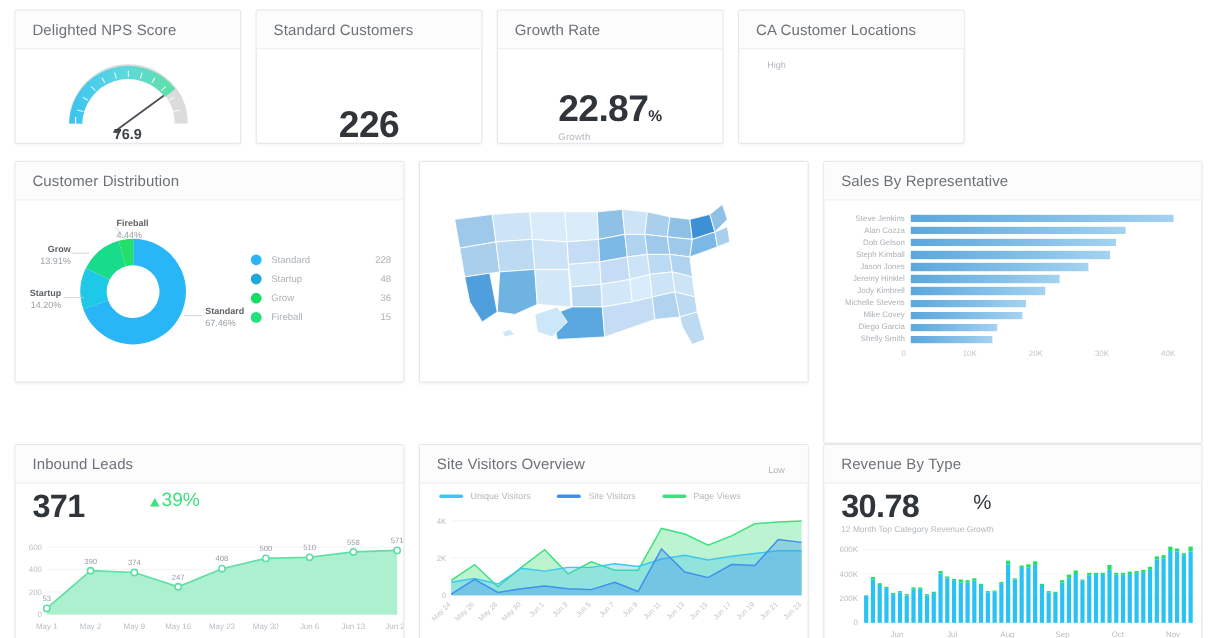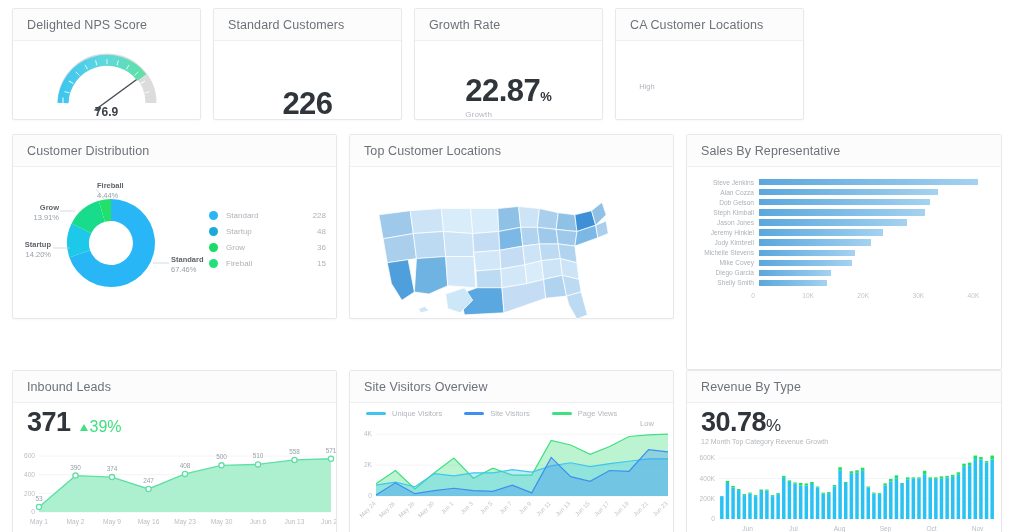--- a/index.html
+++ b/index.html
@@ -94,21 +94,21 @@
   .rep-track { flex: 1; position: relative; height: 6.4px; }
   .rep-bar { height: 100%; border-radius: 0; }
   .rep-axis { display: flex; margin: 4px 0 0 66px; position: relative; height: 12px; padding-right: 10px; }
   .rep-tick { position: absolute; font-size: 6.6px; color: #c2c6ca; transform: translateX(-50%); }
 
   
   .c-leads { width: 325px; height: 174px; }
   .c-site  { width: 325px; height: 174px; }
   .c-rev   { width: 316px; height: 174px; }
 
-  .big-stat { display: flex; align-items: flex-end; padding: 6px 0 0 14px; }
+  .big-stat { display: flex; align-items: flex-start; padding: 6px 0 0 14px; gap: 45px; }
   .big-num { font-size: 27px; font-weight: 700; color: #2f353b; letter-spacing: -.5px; line-height: 1; }
   .big-pct { font-size: 17px; font-weight: 500; color: #2f353b; }
   .big-sub { font-size: 7px; color: #b3b8bd; padding-left: 14px; margin-top: 2px; }
 
   .chart-svg { display: block; width: 100%; }
   .ax { font-size: 6.6px; fill: #b9bec3; }
   .ax-s { font-size: 6px; fill: #c0c5ca; }
   .dlabel { font-size: 6.4px; fill: #9aa0a6; }
 
   .site-legend { display: flex; gap: 22px; padding: 6px 0 0 16px; }
@@ -259,23 +259,20 @@
           <div class="lg-row">
             <span class="lg-dot" style="background:#23e07a"></span>
             <span class="lg-name">Fireball</span>
             <span class="lg-val">15</span>
           </div>
         </div>
       </div>
     </div>
 
     <div class="card c-map">
-      <div class="card-head">
-        <div class="card-title">Top Customer Locations</div>
-      </div>
       <div class="card-body map-area">
         <svg class="map-svg" viewBox="0 0 260 140" preserveAspectRatio="xMidYMid meet">
           <g stroke="#ffffff" stroke-width="0.7">
 
             <polygon points="22,30 52,26 55,48 26,53" fill="#9fc9ea"></polygon>
             <polygon points="26,53 55,48 58,72 30,76" fill="#a9cfec"></polygon>
             <polygon points="30,76 50,73 56,104 44,112 34,96" fill="#4e9fdb"></polygon>
             <polygon points="52,26 82,24 84,46 55,48" fill="#cde4f6"></polygon>
             <polygon points="55,48 84,46 86,70 58,72" fill="#bcdaf2"></polygon>
             <polygon points="56,104 58,72 86,70 88,98 70,106" fill="#6fb3e3"></polygon>

